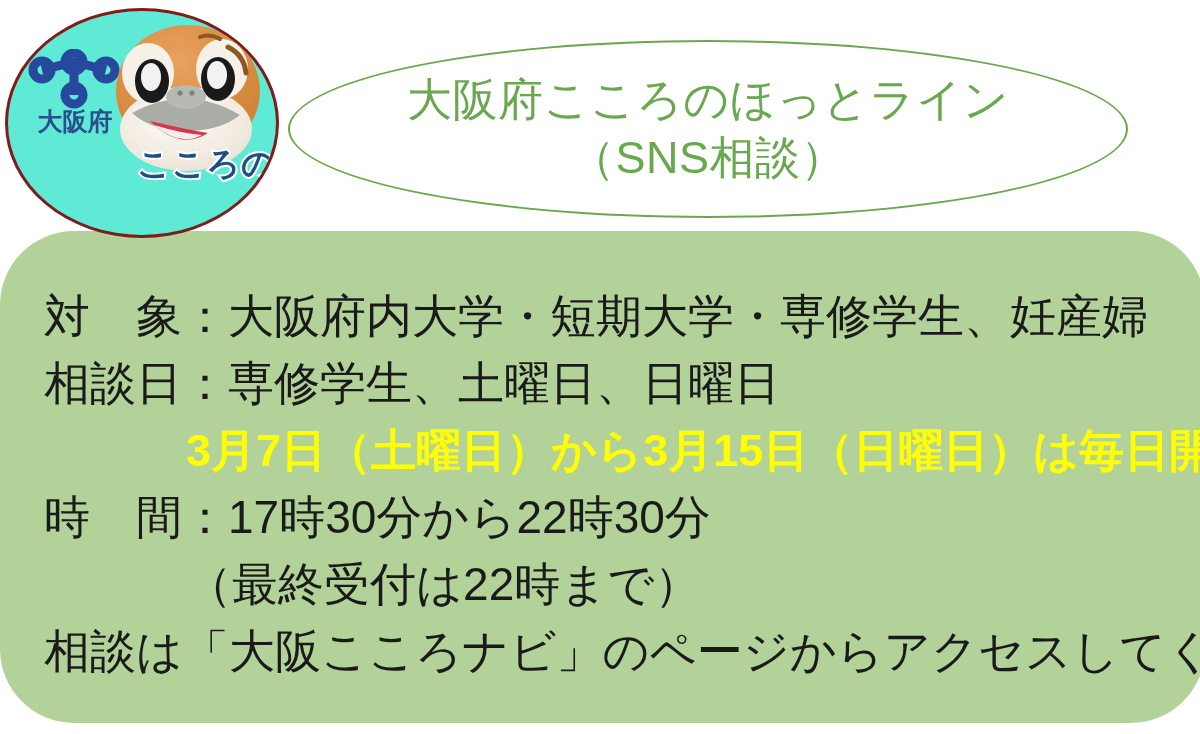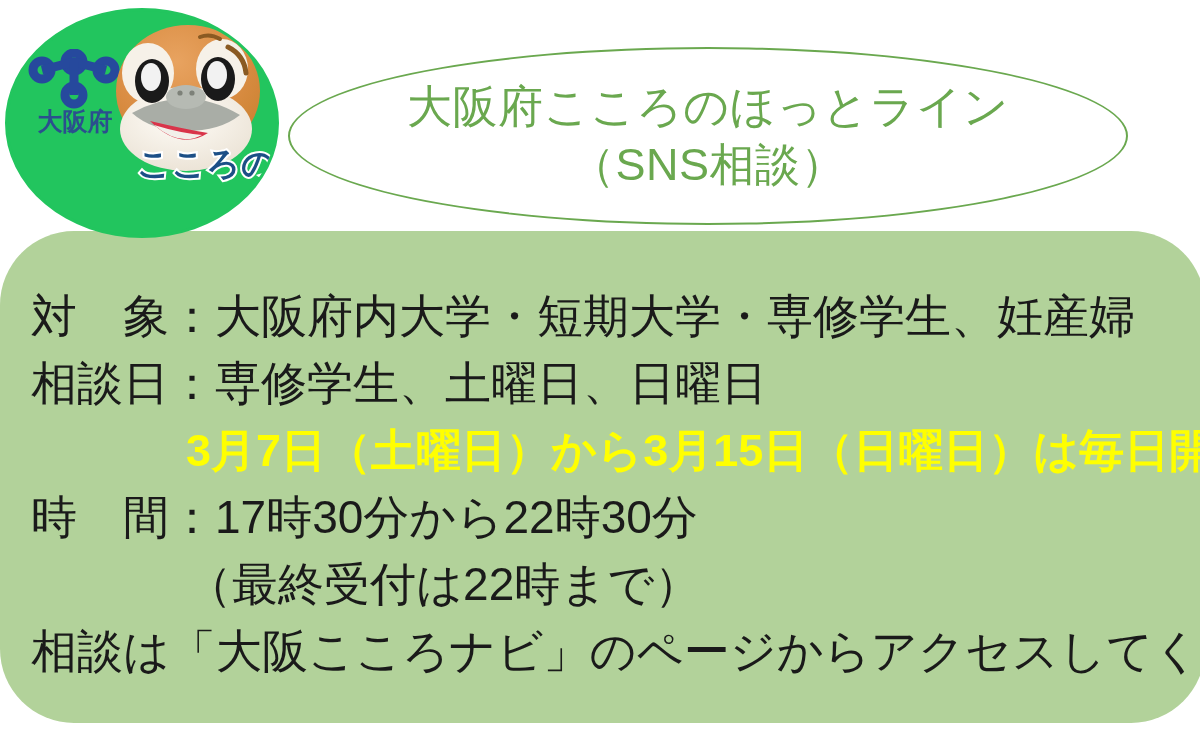--- a/index.html
+++ b/index.html
@@ -29,21 +29,21 @@
     height: 492px;
     background: #b2d29a;
     border-radius: 74px 74px 74px 74px;
     z-index: 1;
   }
 
   
   .title-oval {
     position: absolute;
     left: 288px;
-    top: 47px;
+    top: 40px;
     width: 840px;
     height: 178px;
     border: 2px solid #6aa84f;
     border-radius: 50% / 50%;
     background: transparent;
     z-index: 3;
     box-sizing: border-box;
     display: flex;
     flex-direction: column;
     align-items: center;
@@ -59,22 +59,22 @@
   }
 
   
   .logo-badge {
     position: absolute;
     left: 5px;
     top: 8px;
     width: 268px;
     height: 224px;
     border-radius: 50%;
-    background: #22c55e;
-    border: 3px solid #22c55e;
+    background: #5eead4;
+    border: 3px solid #7f1d1d;
     z-index: 5;
     overflow: hidden;
   }
   .logo-inner {
     position: absolute;
     inset: 0;
   }
 
   
   .osaka-mark {
@@ -134,21 +134,21 @@
     top: 283px;
     width: 1200px;
     z-index: 6;
   }
   .text-line {
     color: #1a1a1a;
     font-size: 46px;
     line-height: 67px;
     height: 67px;
     white-space: nowrap;
-    padding-left: 31px;
+    padding-left: 44px;
     letter-spacing: 0px;
     font-weight: 400;
   }
   .text-line.indent {
     padding-left: 186px;
   }
   .text-line.highlight {
     color: #ffff00;
     font-weight: 700;
     font-size: 45px;

